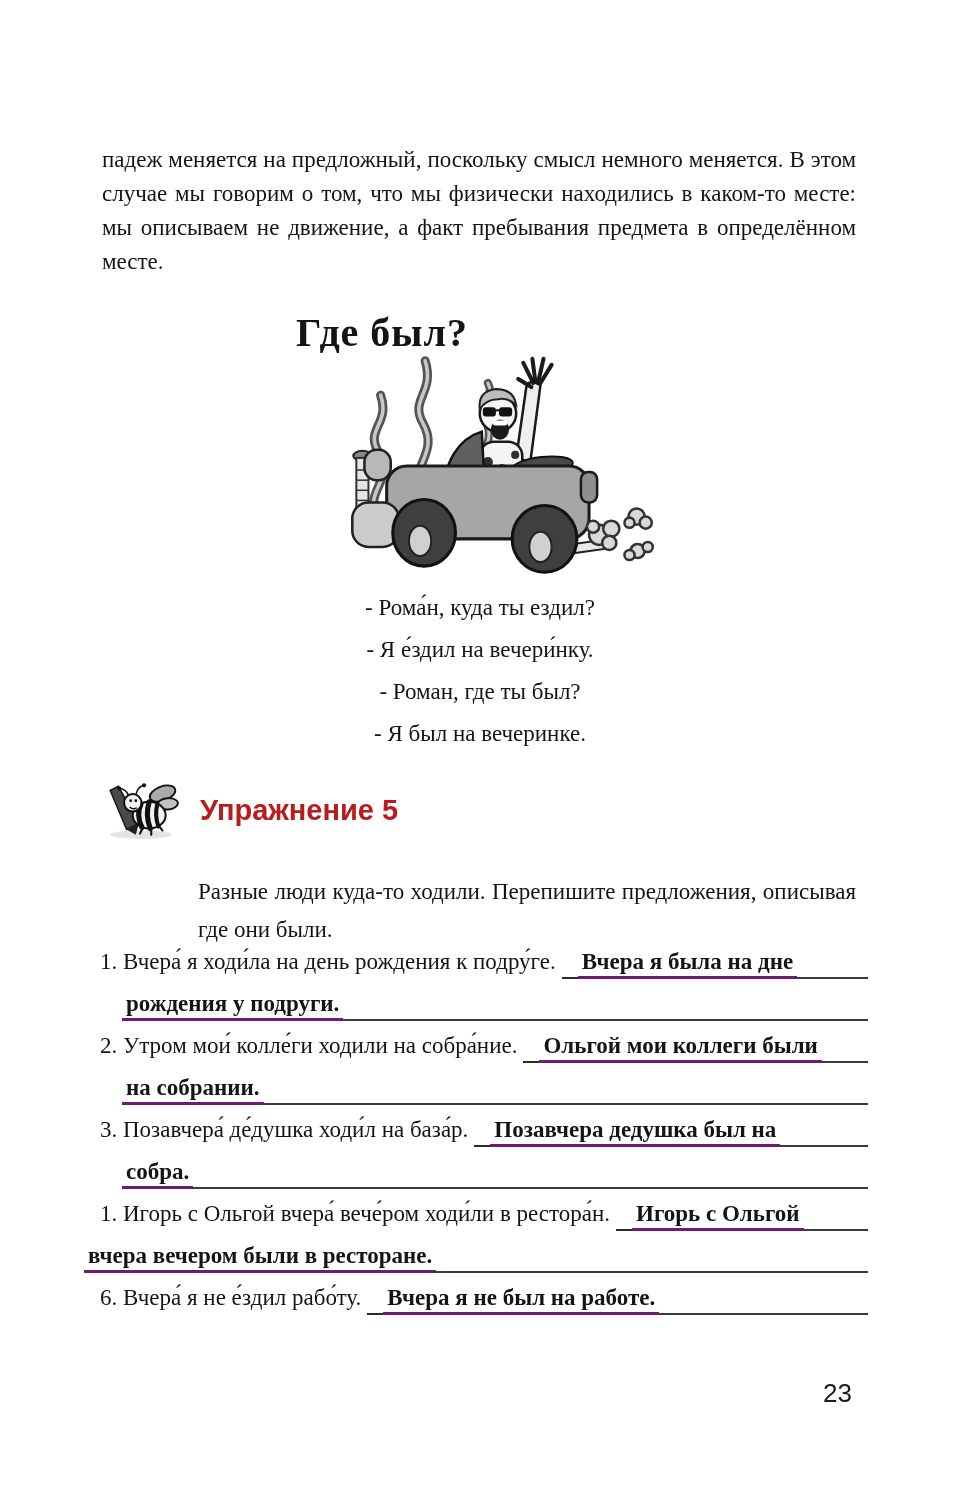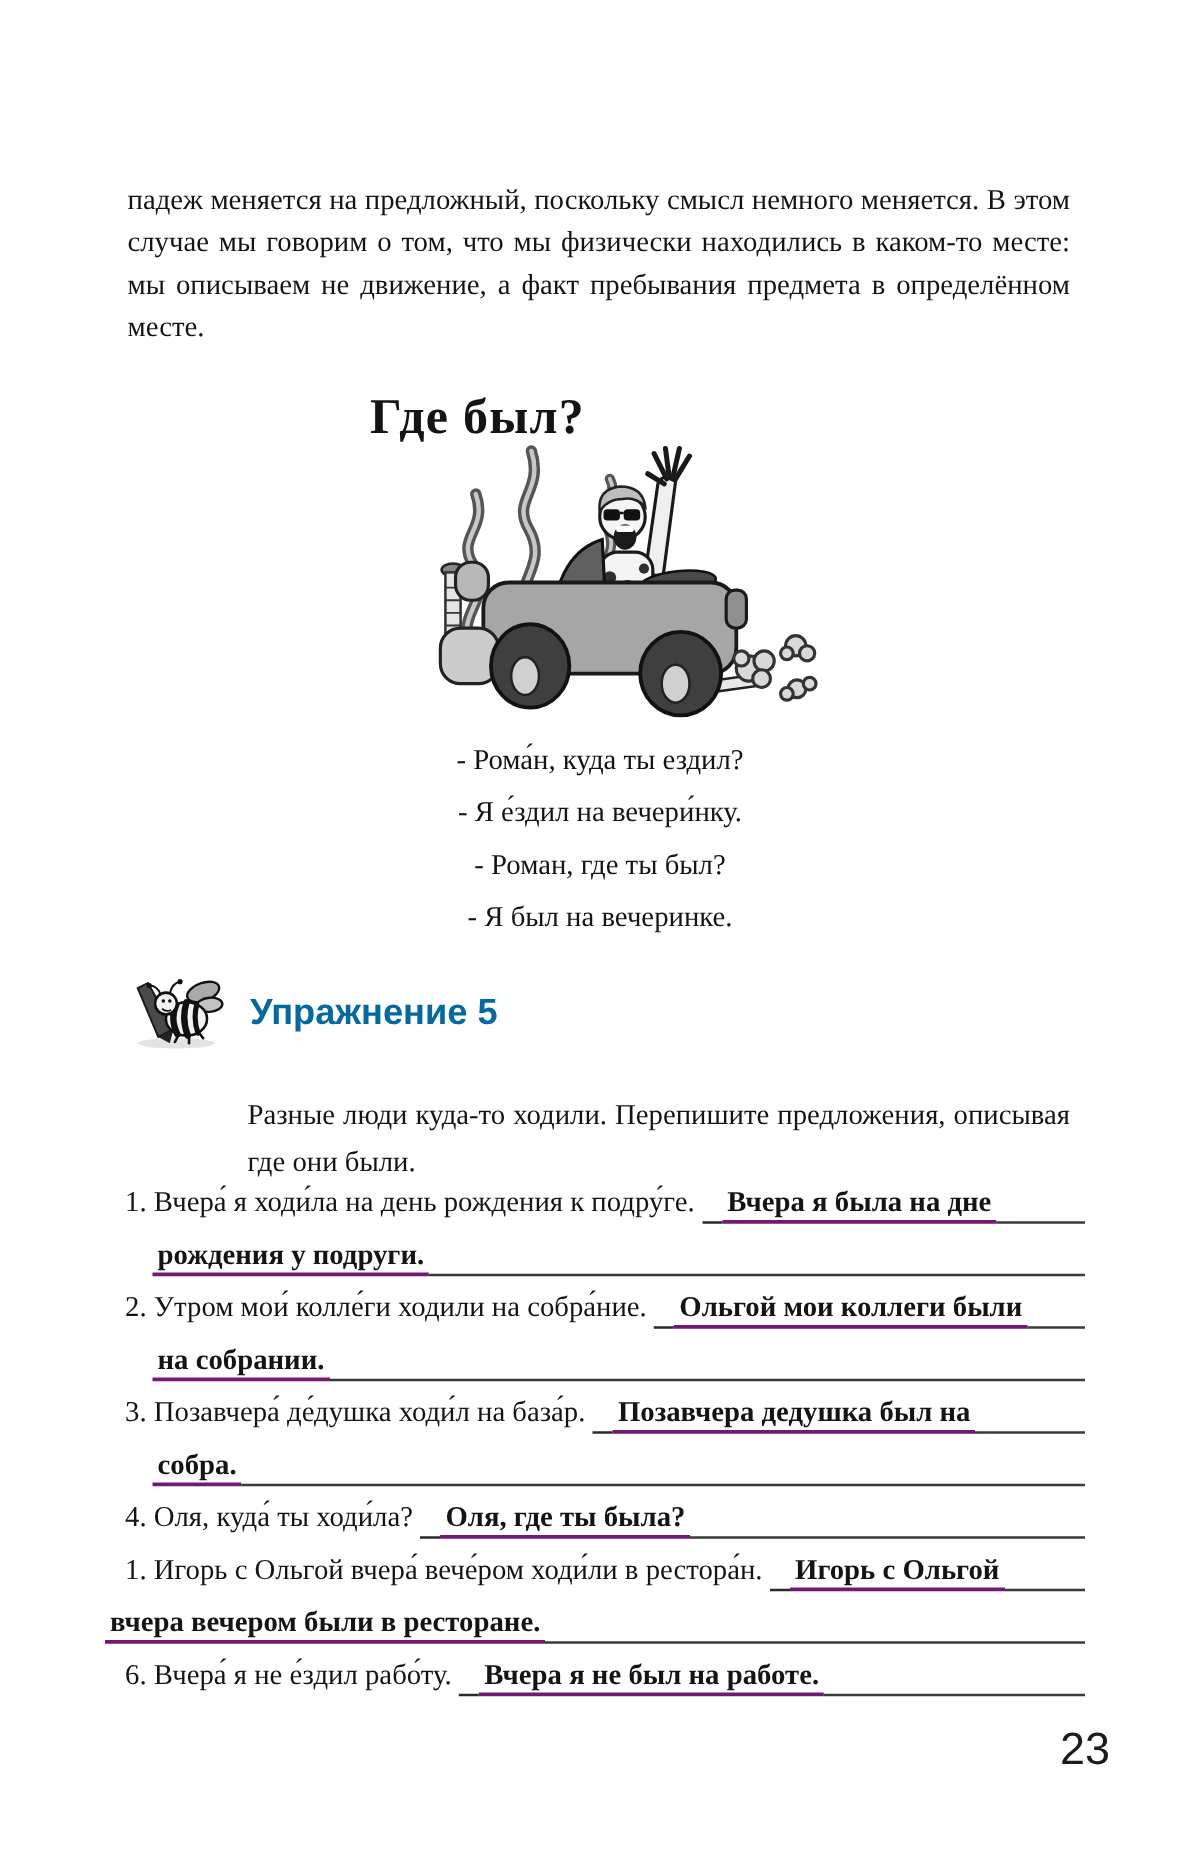--- a/index.html
+++ b/index.html
@@ -21,21 +21,21 @@
     position:absolute;left:0;top:596px;width:960px;text-align:center;
     font-size:23px;
   }
   .dlg-line{line-height:23px;margin-bottom:19px;}
   .ex-header{
     position:absolute;left:104px;top:780px;display:flex;align-items:center;gap:20px;
   }
   .bee{width:76px;height:60px;}
   .ex-title{
     font-family:"Liberation Sans", sans-serif;font-weight:bold;font-size:29px;
-    color:#0369a1;
+    color:#b91c1c;
   }
   .instructions{
     position:absolute;left:198px;top:850px;width:658px;
     font-size:23px;line-height:38px;text-align:justify;
   }
   .items{position:absolute;left:100px;top:948px;width:768px;}
   .ex-line{
     display:flex;align-items:flex-end;font-size:23px;line-height:27px;
     margin-bottom:11px;
   }
@@ -43,21 +43,21 @@
   .seg-a{
     font-weight:bold;border-bottom:3px solid #701a75;padding:0 4px 1px;
     white-space:pre-wrap;
   }
   .seg-gap{width:16px;border-bottom:2.5px solid #2a2a2a;height:18px;}
   .seg-fill{flex:1 1 auto;border-bottom:2px solid #3a3a3a;height:18px;}
   .cont{margin-left:22px;}
   .flush{margin-left:-16px;}
   .page-number{
     position:absolute;left:0;top:1378px;width:852px;text-align:right;
-    font-family:"Liberation Sans", sans-serif;font-size:36px;color:#1b1b1b;padding-left:36px;
+    font-family:"Liberation Sans", sans-serif;font-size:26px;color:#1b1b1b;
   }
 </style>
 </head>
 <body>
 
 <p class="intro">падеж меняется на предложный, поскольку смысл немного меняется. В этом случае мы говорим о том, что мы физически находились в каком-то месте: мы описываем не движение, а факт пребывания предмета в определённом месте.</p>
 
 <h1 class="heading">Где был?</h1>
 
 <div class="illustration">
@@ -214,26 +214,20 @@
       <span class="seg-q">3. Позавчера́ де́душка ходи́л на база́р.</span>
       <span class="seg-gap"></span>
       <span class="seg-a">Позавчера дедушка был на</span>
       <span class="seg-fill"></span>
     </div>
     <div class="ex-line cont">
       <span class="seg-a">собра.</span>
       <span class="seg-fill"></span>
     </div>
     <div class="ex-line">
-      <span class="seg-q">4. Оля, куда́ ты ходи́ла?</span>
-      <span class="seg-gap"></span>
-      <span class="seg-a">Оля, где ты была?</span>
-      <span class="seg-fill"></span>
-    </div>
-    <div class="ex-line">
       <span class="seg-q">1. Игорь с Ольгой вчера́ вече́ром ходи́ли в рестора́н.</span>
       <span class="seg-gap"></span>
       <span class="seg-a">Игорь с Ольгой</span>
       <span class="seg-fill"></span>
     </div>
     <div class="ex-line flush">
       <span class="seg-a">вчера вечером были в ресторане.</span>
       <span class="seg-fill"></span>
     </div>
     <div class="ex-line">

